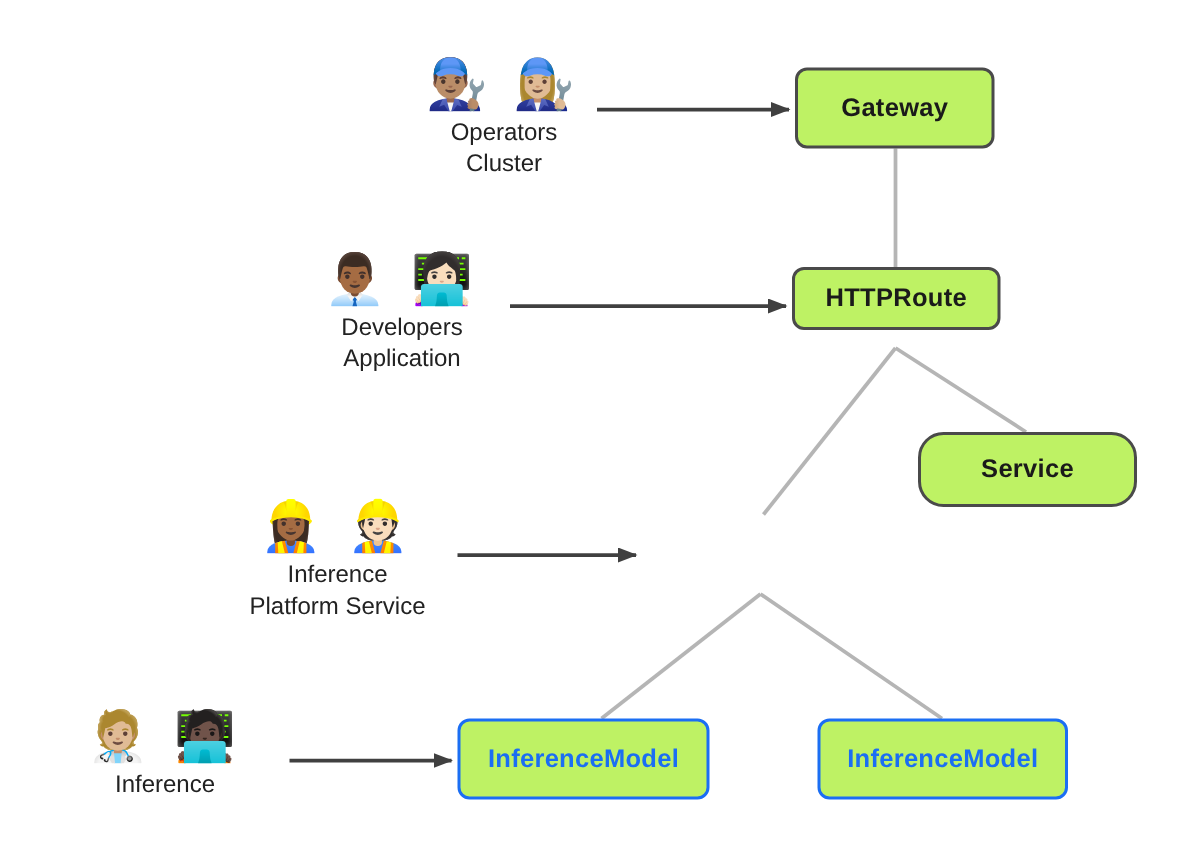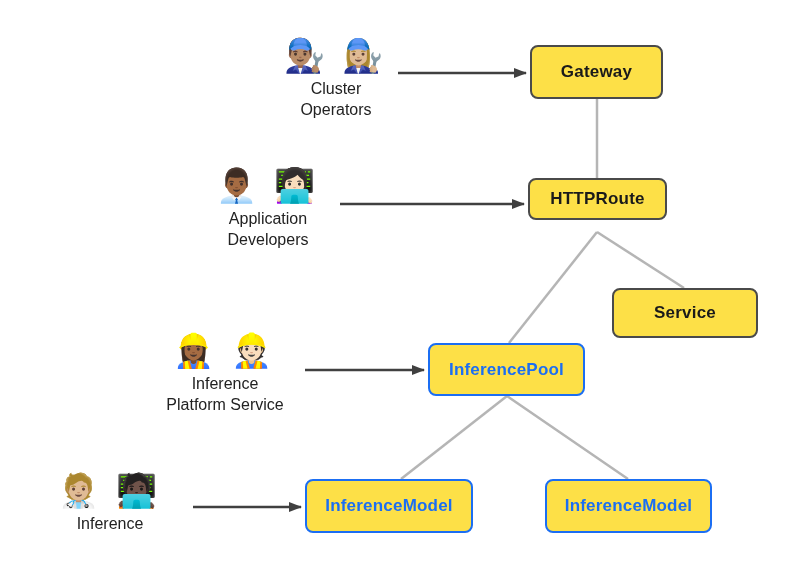--- a/index.html
+++ b/index.html
@@ -20,36 +20,36 @@
     width: 800px;
     height: 572px;
     pointer-events: none;
   }
 
   .node {
     position: absolute;
     display: flex;
     align-items: center;
     justify-content: center;
-    background: #fde047;
+    background: #bef264;
     border: 2px solid #4a4a4a;
     border-radius: 8px;
     font-size: 17px;
     font-weight: bold;
     color: #1a1a1a;
     letter-spacing: 0.2px;
   }
   .node.blue {
     border-color: #1b6ef3;
     color: #1b6ef3;
   }
 
   .node-gateway            { left: 530px; top: 45px;  width: 133px; height: 54px; }
   .node-httproute          { left: 528px; top: 178px; width: 139px; height: 42px; }
-  .node-service            { left: 612px; top: 288px; width: 146px; height: 50px; }
+  .node-service            { left: 612px; top: 288px; width: 146px; height: 50px; border-radius: 17px; }
   .node-inferencepool      { left: 428px; top: 343px; width: 157px; height: 53px; }
   .node-inferencemodel-l   { left: 305px; top: 479px; width: 168px; height: 54px; }
   .node-inferencemodel-r   { left: 545px; top: 479px; width: 167px; height: 54px; }
 
   .persona {
     position: absolute;
     text-align: center;
     color: #222222;
   }
   .persona-emojis {
@@ -88,41 +88,40 @@
     <line x1="507" y1="396" x2="628" y2="479" stroke="#b5b5b5" stroke-width="2.5"></line>
 
     <line x1="398" y1="73" x2="526" y2="73" stroke="#404040" stroke-width="2.5" marker-end="url(#arrowhead)"></line>
     <line x1="340" y1="204" x2="524" y2="204" stroke="#404040" stroke-width="2.5" marker-end="url(#arrowhead)"></line>
     <line x1="305" y1="370" x2="424" y2="370" stroke="#404040" stroke-width="2.5" marker-end="url(#arrowhead)"></line>
     <line x1="193" y1="507" x2="301" y2="507" stroke="#404040" stroke-width="2.5" marker-end="url(#arrowhead)"></line>
   </svg>
 
   <div class="persona persona-cluster-operators">
     <div class="persona-emojis">👨🏽‍🔧 👩🏼‍🔧</div>
+    <div class="persona-label">Operators</div>
     <div class="persona-label">Cluster</div>
-    <div class="persona-label">Operators</div>
   </div>
 
   <div class="persona persona-application-developers">
     <div class="persona-emojis">👨🏾‍💼 👩🏻‍💻</div>
+    <div class="persona-label">Developers</div>
     <div class="persona-label">Application</div>
-    <div class="persona-label">Developers</div>
   </div>
 
   <div class="persona persona-inference-platform-owners">
     <div class="persona-emojis">👷🏾‍♀️ 👷🏻</div>
     <div class="persona-label">Inference</div>
     <div class="persona-label">Platform Service</div>
   </div>
 
   <div class="persona persona-inference-workload-owners">
     <div class="persona-emojis">🧑🏼‍⚕️ 🧑🏿‍💻</div>
     <div class="persona-label">Inference</div>
   </div>
 
   <div class="node node-gateway">Gateway</div>
   <div class="node node-httproute">HTTPRoute</div>
   <div class="node node-service">Service</div>
-  <div class="node blue node-inferencepool">InferencePool</div>
   <div class="node blue node-inferencemodel-l">InferenceModel</div>
   <div class="node blue node-inferencemodel-r">InferenceModel</div>
 
 </div>
 
 </body></html>

